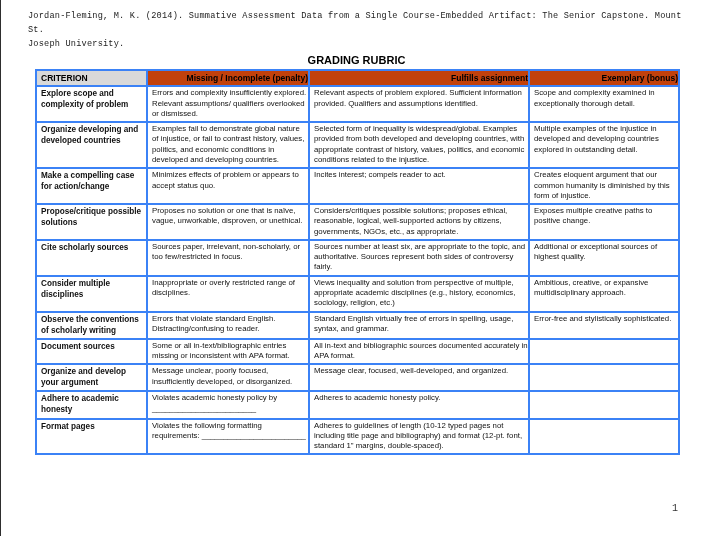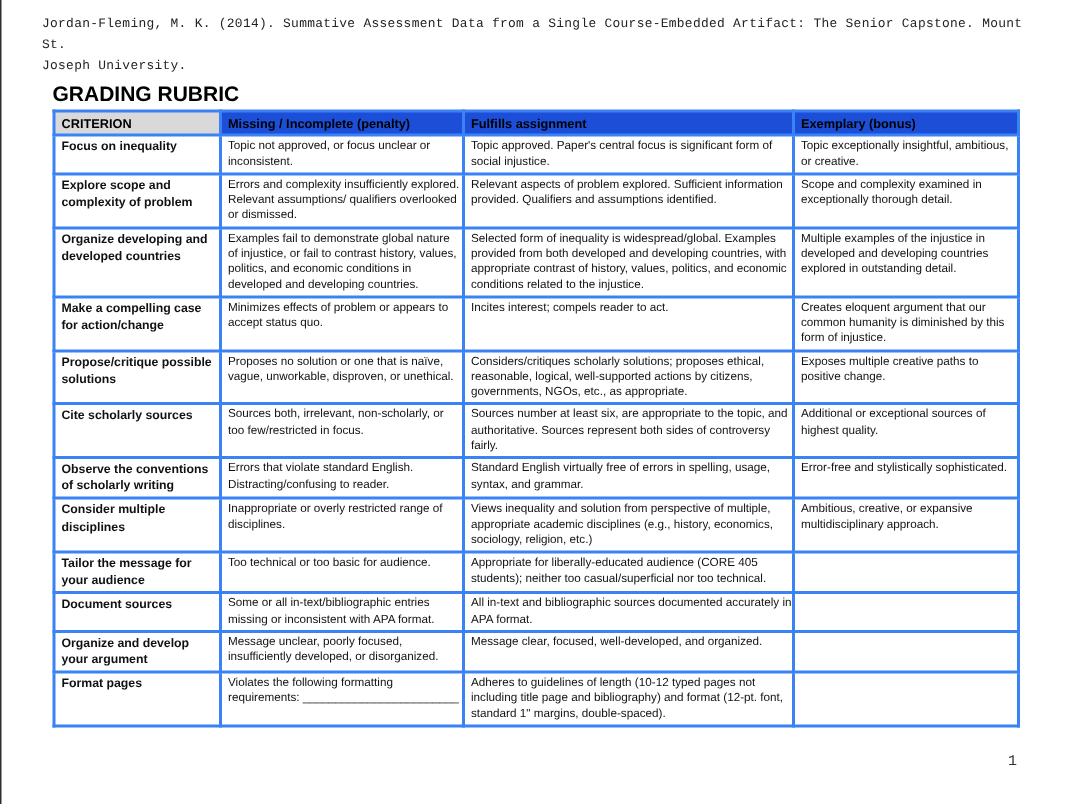--- a/index.html
+++ b/index.html
@@ -37,45 +37,46 @@
     font-family: "Liberation Mono", "DejaVu Sans Mono", monospace;
     font-size: 8.6px;
     line-height: 1.6;
     letter-spacing: 0.2px;
     color: #222222;
     white-space: pre-line;
   }
   .title {
     width: 643px;
     margin: 3px 0 3px 34px;
+    text-align: center;
     font-family: "Liberation Sans", sans-serif;
     font-weight: bold;
-    font-size: 14px;
+    font-size: 11px;
     color: #000000;
   }
   table.rubric {
     border-collapse: collapse;
     table-layout: fixed;
     margin-left: 34px;
     width: 643px;
     font-family: "Liberation Sans", sans-serif;
   }
   .rubric th, .rubric td {
     border: 2px solid #3b82f6;
     vertical-align: top;
     padding: 1px 0 2px 4px;
   }
   .rubric th {
     font-size: 8.5px;
     font-weight: bold;
-    text-align: left;
+    text-align: right;
     color: #000;
     padding-top: 2px;
     padding-bottom: 2px;
-    background: #1d4ed8;
+    background: #c2410c;
   }
   .rubric th.criterion-col {
     background: #d9d9d9;
     text-align: left;
   }
   .rubric td {
     font-size: 7.8px;
     line-height: 1.32;
     color: #111111;
     white-space: pre-line;
@@ -113,83 +114,78 @@
       <thead>
         <tr>
             <th class="criterion-col">CRITERION</th>
             <th>Missing / Incomplete (penalty)</th>
             <th>Fulfills assignment</th>
             <th>Exemplary (bonus)</th>
           </tr>
       </thead>
       <tbody>
           <tr>
-            <td class="criterion">Focus on inequality</td>
-            <td>Topic not approved, or focus unclear or inconsistent.</td>
-            <td>Topic approved. Paper's central focus is significant form of social injustice.</td>
-            <td>Topic exceptionally insightful, ambitious, or creative.</td>
-          </tr>
-          <tr>
             <td class="criterion">Explore scope and complexity of problem</td>
             <td>Errors and complexity insufficiently explored. Relevant assumptions/ qualifiers overlooked or dismissed.</td>
             <td>Relevant aspects of problem explored. Sufficient information provided. Qualifiers and assumptions identified.</td>
             <td>Scope and complexity examined in exceptionally thorough detail.</td>
           </tr>
           <tr>
             <td class="criterion">Organize developing and developed countries</td>
             <td>Examples fail to demonstrate global nature of injustice, or fail to contrast history, values, politics, and economic conditions in developed and developing countries.</td>
             <td>Selected form of inequality is widespread/global. Examples provided from both developed and developing countries, with appropriate contrast of history, values, politics, and economic conditions related to the injustice.</td>
             <td>Multiple examples of the injustice in developed and developing countries explored in outstanding detail.</td>
           </tr>
           <tr>
             <td class="criterion">Make a compelling case for action/change</td>
             <td>Minimizes effects of problem or appears to accept status quo.</td>
             <td>Incites interest; compels reader to act.</td>
             <td>Creates eloquent argument that our common humanity is diminished by this form of injustice.</td>
           </tr>
           <tr>
             <td class="criterion">Propose/critique possible solutions</td>
             <td>Proposes no solution or one that is naïve, vague, unworkable, disproven, or unethical.</td>
-            <td>Considers/critiques scholarly solutions; proposes ethical, reasonable, logical, well-supported actions by citizens, governments, NGOs, etc., as appropriate.</td>
+            <td>Considers/critiques possible solutions; proposes ethical, reasonable, logical, well-supported actions by citizens, governments, NGOs, etc., as appropriate.</td>
             <td>Exposes multiple creative paths to positive change.</td>
           </tr>
           <tr>
             <td class="criterion">Cite scholarly sources</td>
-            <td>Sources both, irrelevant, non-scholarly, or too few/restricted in focus.</td>
+            <td>Sources paper, irrelevant, non-scholarly, or too few/restricted in focus.</td>
             <td>Sources number at least six, are appropriate to the topic, and authoritative. Sources represent both sides of controversy fairly.</td>
             <td>Additional or exceptional sources of highest quality.</td>
-          </tr>
-          <tr>
-            <td class="criterion">Observe the conventions of scholarly writing</td>
-            <td>Errors that violate standard English. Distracting/confusing to reader.</td>
-            <td>Standard English virtually free of errors in spelling, usage, syntax, and grammar.</td>
-            <td>Error-free and stylistically sophisticated.</td>
           </tr>
           <tr>
             <td class="criterion">Consider multiple disciplines</td>
             <td>Inappropriate or overly restricted range of disciplines.</td>
             <td>Views inequality and solution from perspective of multiple, appropriate academic disciplines (e.g., history, economics, sociology, religion, etc.)</td>
             <td>Ambitious, creative, or expansive multidisciplinary approach.</td>
           </tr>
           <tr>
-            <td class="criterion">Tailor the message for your audience</td>
-            <td>Too technical or too basic for audience.</td>
-            <td>Appropriate for liberally-educated audience (CORE 405 students); neither too casual/superficial nor too technical.</td>
-            <td></td>
+            <td class="criterion">Observe the conventions of scholarly writing</td>
+            <td>Errors that violate standard English. Distracting/confusing to reader.</td>
+            <td>Standard English virtually free of errors in spelling, usage, syntax, and grammar.</td>
+            <td>Error-free and stylistically sophisticated.</td>
           </tr>
           <tr>
             <td class="criterion">Document sources</td>
             <td>Some or all in-text/bibliographic entries missing or inconsistent with APA format.</td>
             <td>All in-text and bibliographic sources documented accurately in APA format.</td>
             <td></td>
           </tr>
           <tr>
             <td class="criterion">Organize and develop your argument</td>
             <td>Message unclear, poorly focused, insufficiently developed, or disorganized.</td>
             <td>Message clear, focused, well-developed, and organized.</td>
+            <td></td>
+          </tr>
+          <tr>
+            <td class="criterion">Adhere to academic honesty</td>
+            <td>Violates academic honesty policy by
+________________________</td>
+            <td>Adheres to academic honesty policy.</td>
             <td></td>
           </tr>
           <tr>
             <td class="criterion">Format pages</td>
             <td>Violates the following formatting requirements: ________________________</td>
             <td>Adheres to guidelines of length (10-12 typed pages not including title page and bibliography) and format (12-pt. font, standard 1" margins, double-spaced).</td>
             <td></td>
           </tr>
         </tbody>
     </table>

